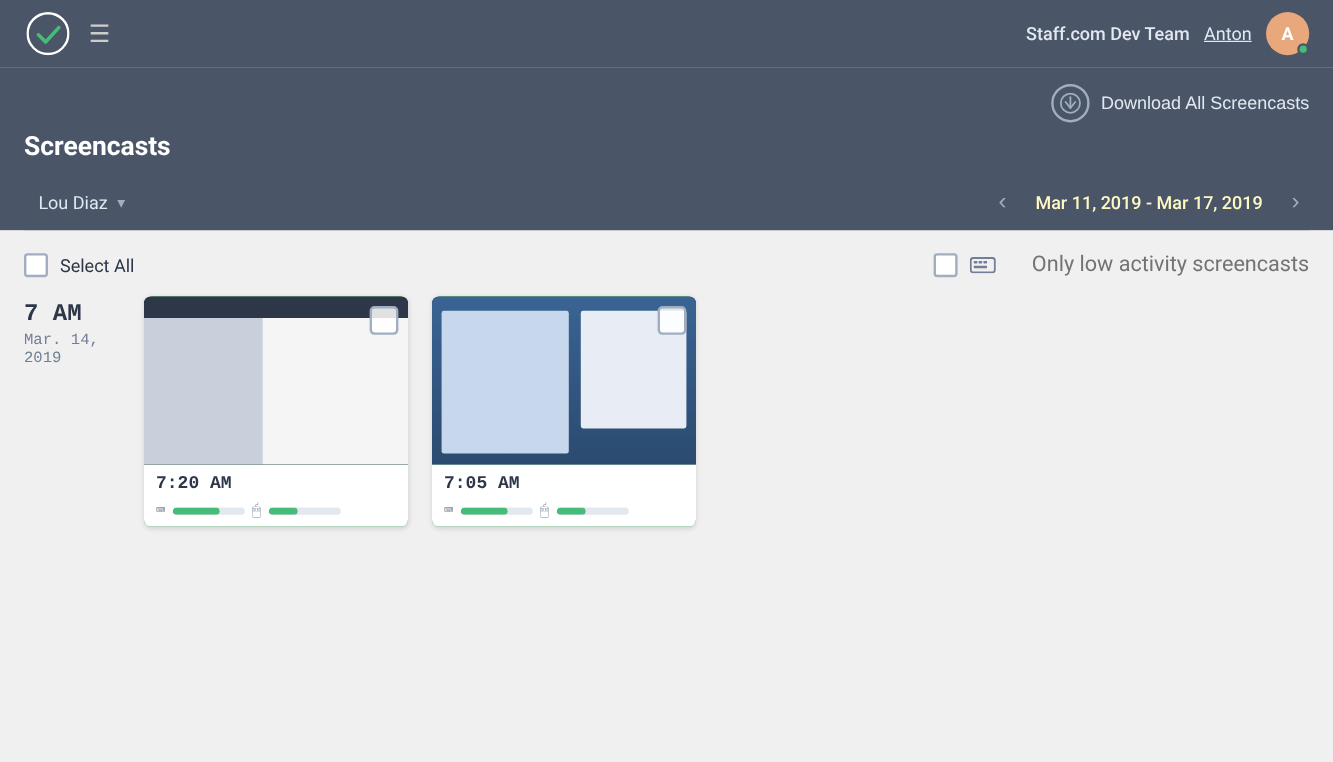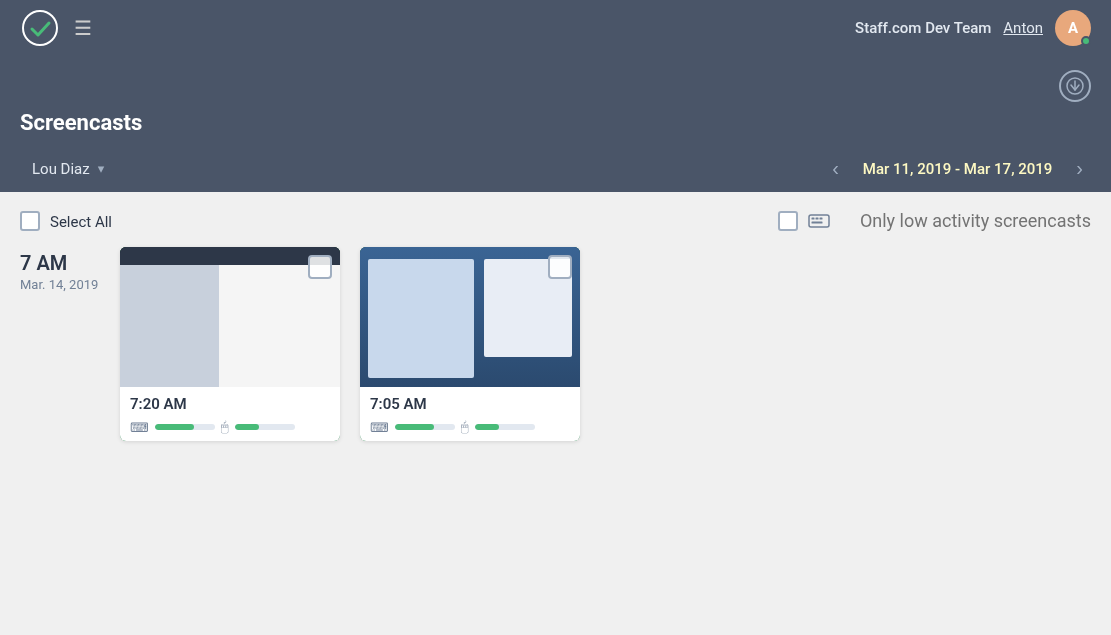--- a/index.html
+++ b/index.html
@@ -229,20 +229,21 @@
       display: flex;
       align-items: center;
       gap: 4px;
       color: #718096;
     }
 
     
     .screencasts-grid {
       display: flex;
       gap: 0;
+      font-family: Liberation Mono, monospace;
     }
 
     .time-label-col {
       width: 100px;
       flex-shrink: 0;
       padding-top: 4px;
     }
     .time-label {
       font-size: 20px;
       font-weight: 600;
@@ -407,20 +408,21 @@
 
   <div class="download-bar">
     <button class="download-btn">
       <div class="download-icon">
         <svg width="18" height="18" viewBox="0 0 18 18" fill="none">
           <circle cx="9" cy="9" r="8" stroke="#a0aec0" stroke-width="1.5"></circle>
           <polyline points="5,8 9,13 13,8" stroke="#a0aec0" stroke-width="1.5" stroke-linecap="round" stroke-linejoin="round" fill="none"></polyline>
           <line x1="9" y1="4" x2="9" y2="13" stroke="#a0aec0" stroke-width="1.5" stroke-linecap="round"></line>
         </svg>
       </div>
+      <span>Download All Screencasts</span>
     </button>
   </div>
 
   <div class="screencasts-header">
     <h1 class="screencasts-title">Screencasts</h1>
   </div>
 
   <div class="controls-row">
     <div class="user-select">
       <span>Lou Diaz</span>

